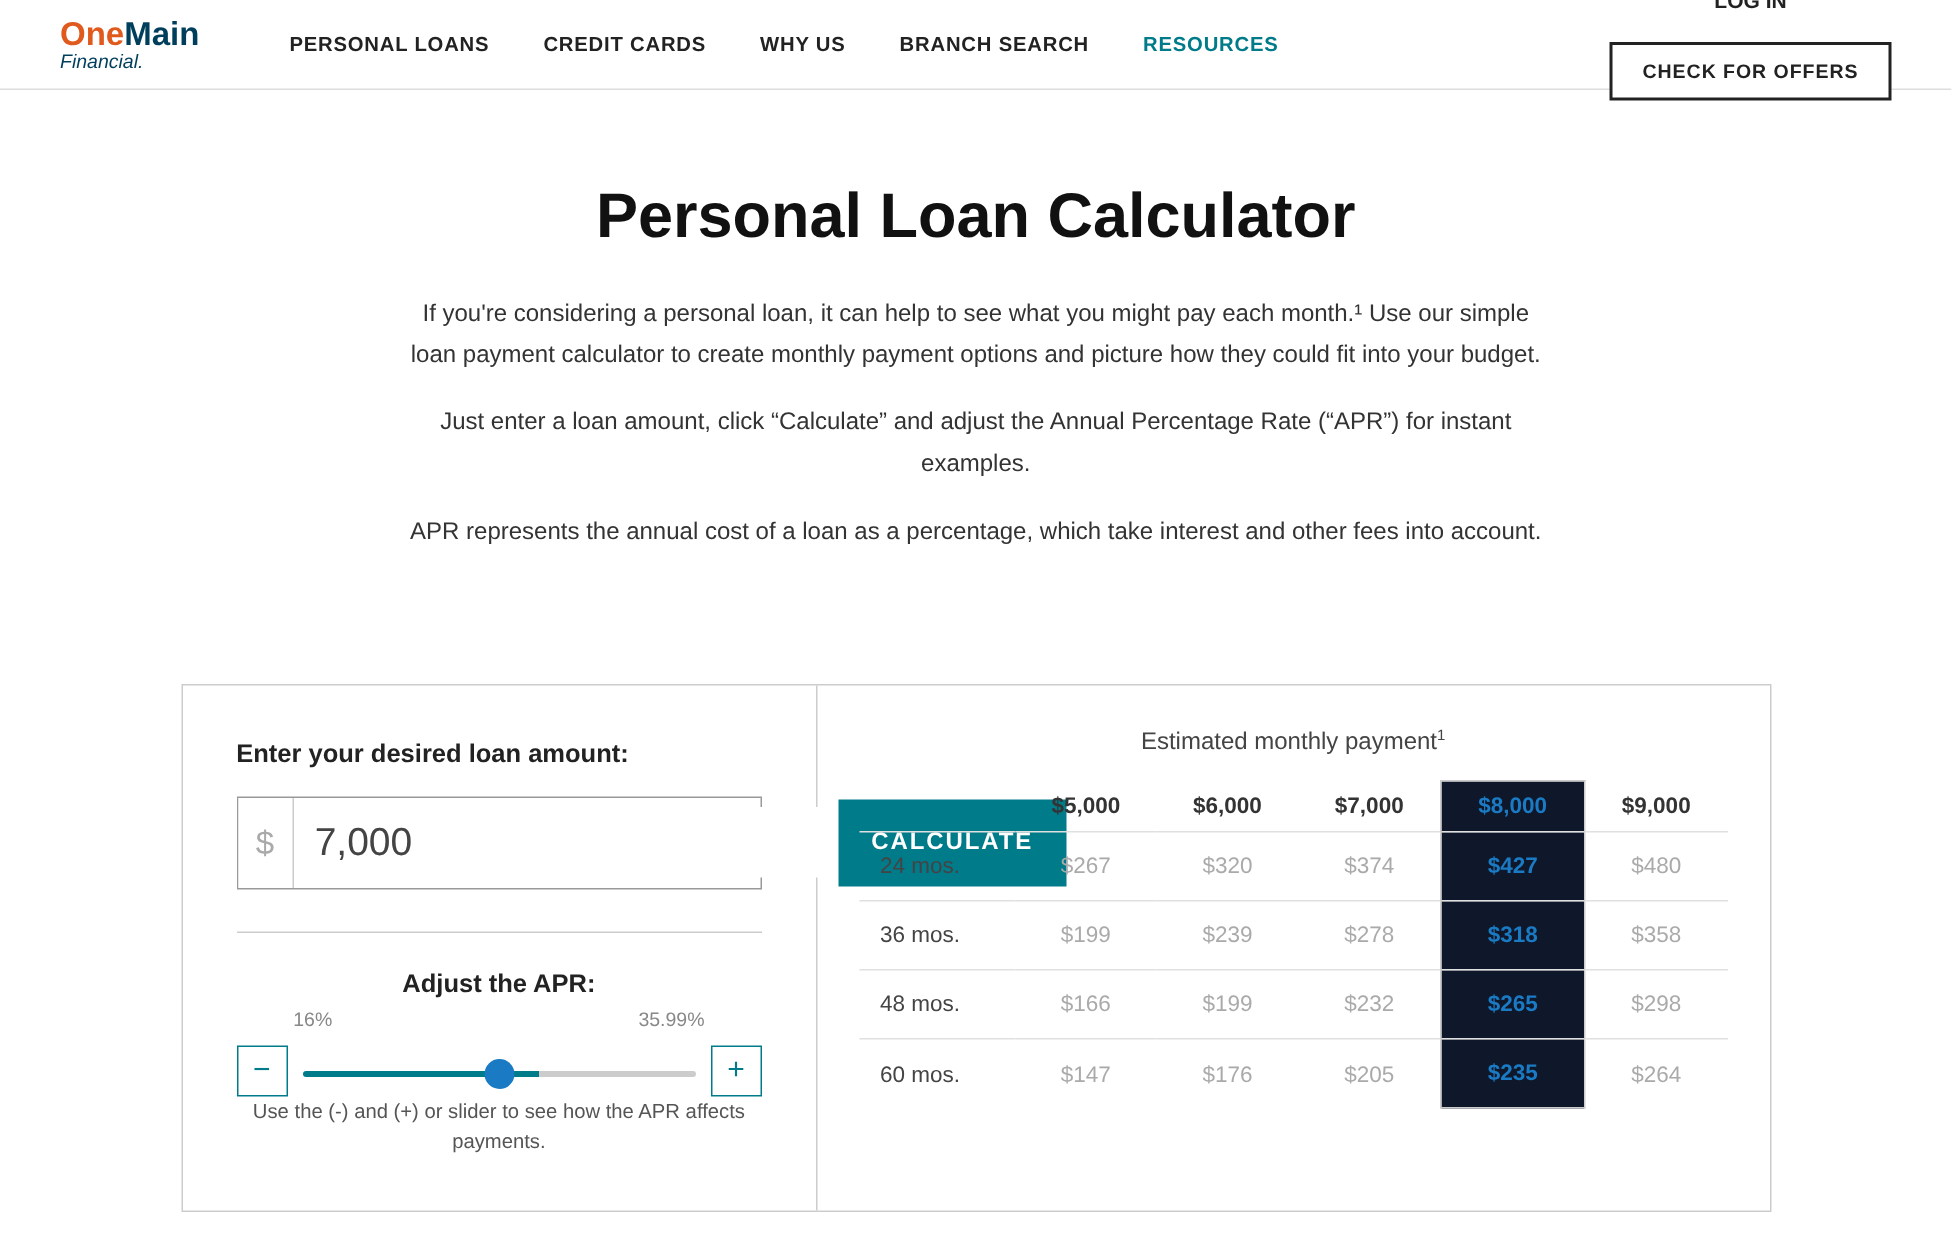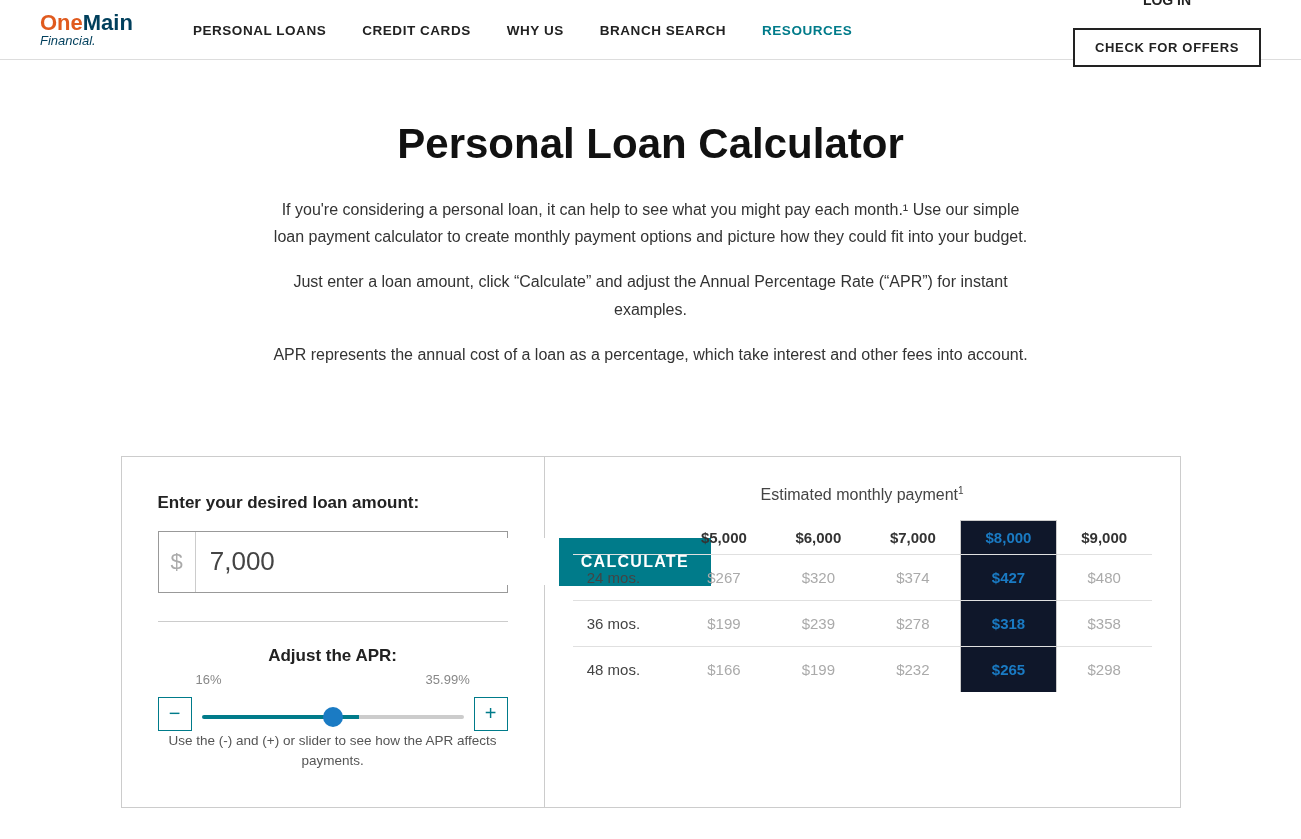--- a/index.html
+++ b/index.html
@@ -129,21 +129,21 @@
       color: #444;
     }
     .calc-btn {
       background: #007b8a;
       color: #fff;
       font-size: 16px;
       font-weight: 700;
       letter-spacing: 0.08em;
       border: none;
       padding: 0 22px;
-      height: 48px;
+      height: 58px;
       cursor: pointer;
       text-transform: uppercase;
       white-space: nowrap;
     }
     .divider {
       border: none;
       border-top: 1px solid #ccc;
       margin-bottom: 24px;
     }
     .apr-label {
@@ -354,17 +354,25 @@
           <td>$358</td>
         </tr>
         <tr>
           <td class="row-label">48 mos.</td>
           <td>$166</td>
           <td>$199</td>
           <td>$232</td>
           <td class="highlighted col-highlighted">$265</td>
           <td>$298</td>
         </tr>
+        <tr>
+          <td class="row-label">60 mos.</td>
+          <td>$147</td>
+          <td>$176</td>
+          <td>$205</td>
+          <td class="highlighted col-highlighted col-highlighted-bot">$235</td>
+          <td>$264</td>
+        </tr>
       </tbody>
     </table>
   </div>
 
 </div>
 
 </body></html>

